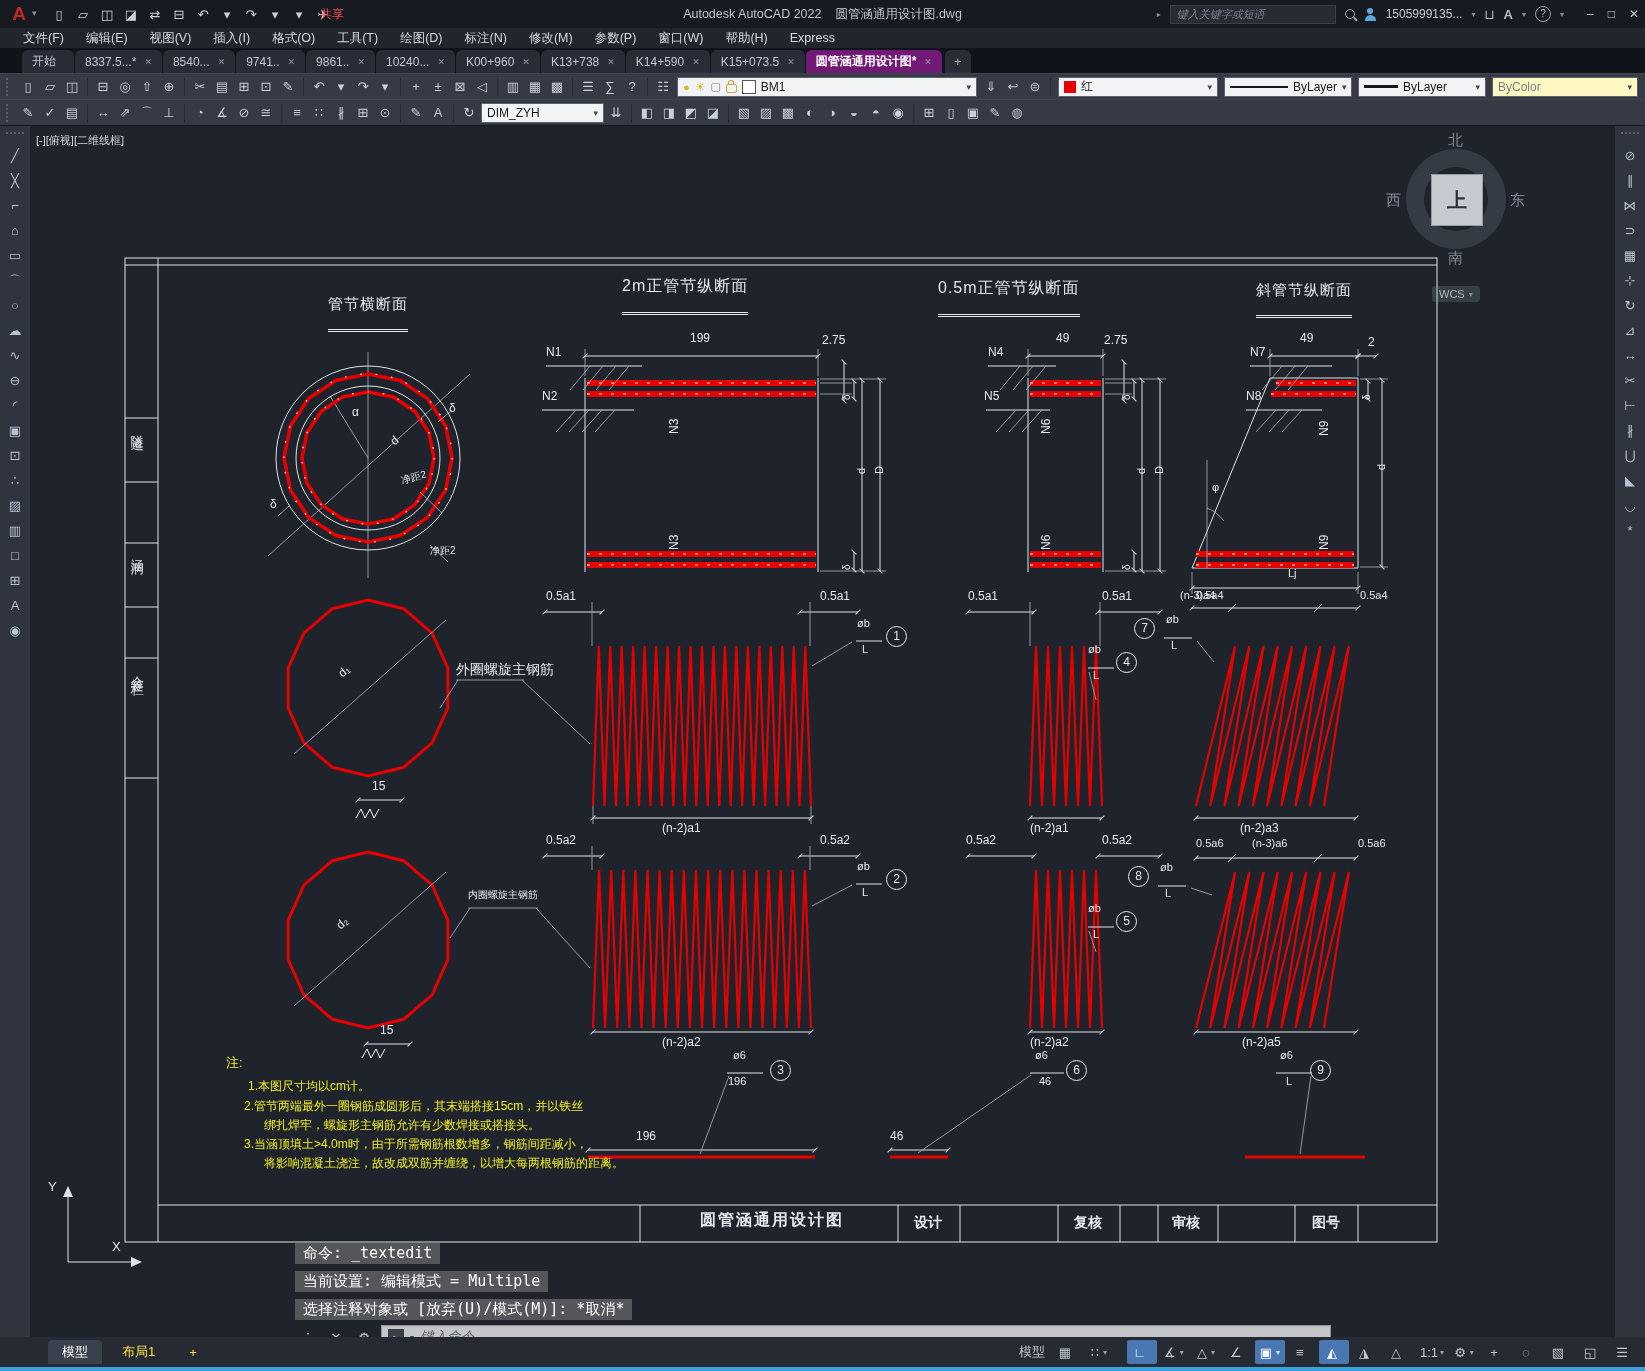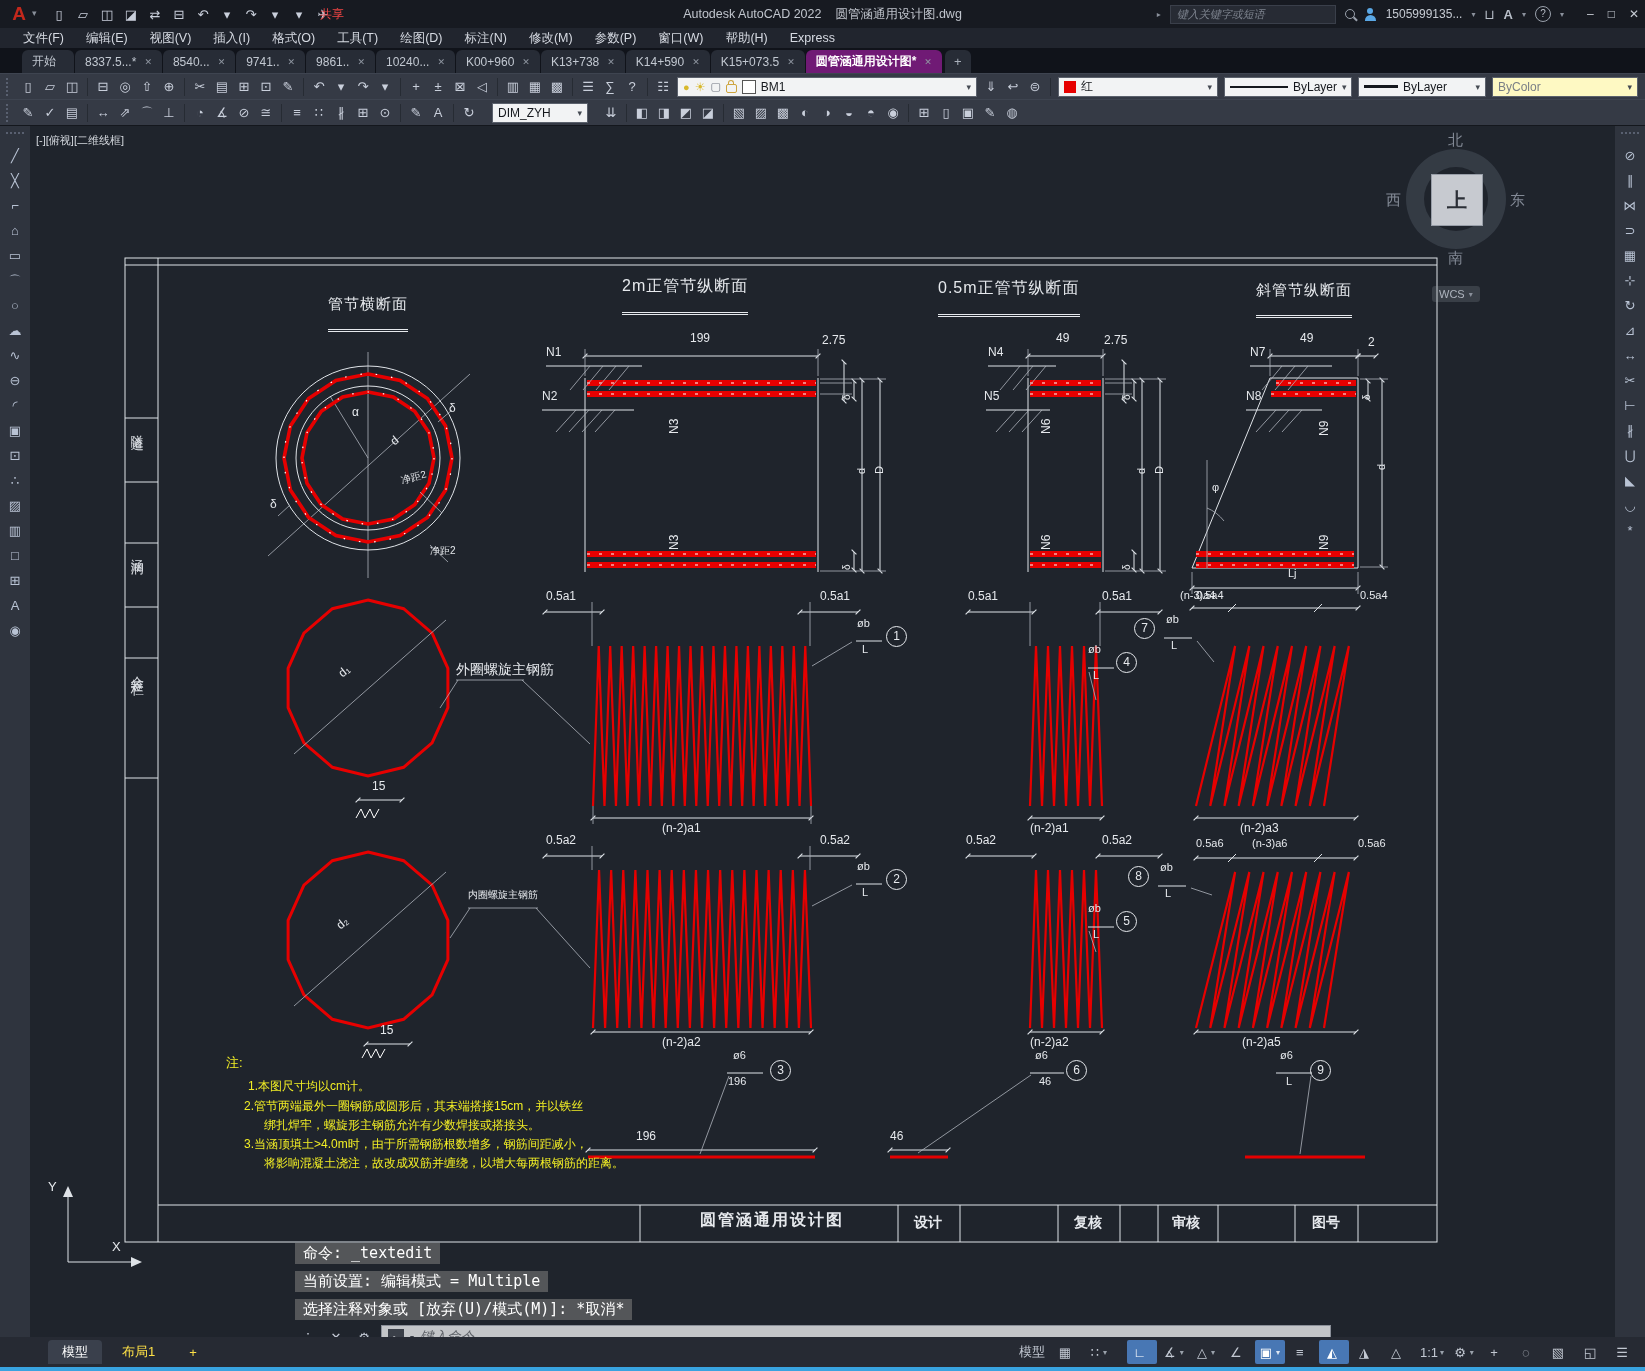--- a/index.html
+++ b/index.html
@@ -445,21 +445,21 @@
           <span class="g">✎</span>
         </span>
         <span class="tbi">
           <span class="g">A</span>
         </span>
         <i class="vsep"></i>
         <span class="tbi">
           <span class="g">↻</span>
         </span>
       </div>
-    <div class="combo" style="width:96px;margin:0 12px;">
+    <div class="combo" style="width:123px;margin:0 1px;">
       <span>DIM_ZYH</span>
       <span class="ccaret">▾</span>
     </div>
     <div style="display:flex;align-items:center;">
         <span class="tbi">
           <span class="g">⇊</span>
         </span>
         <i class="vsep"></i>
         <span class="tbi">
           <span class="g">◧</span>

